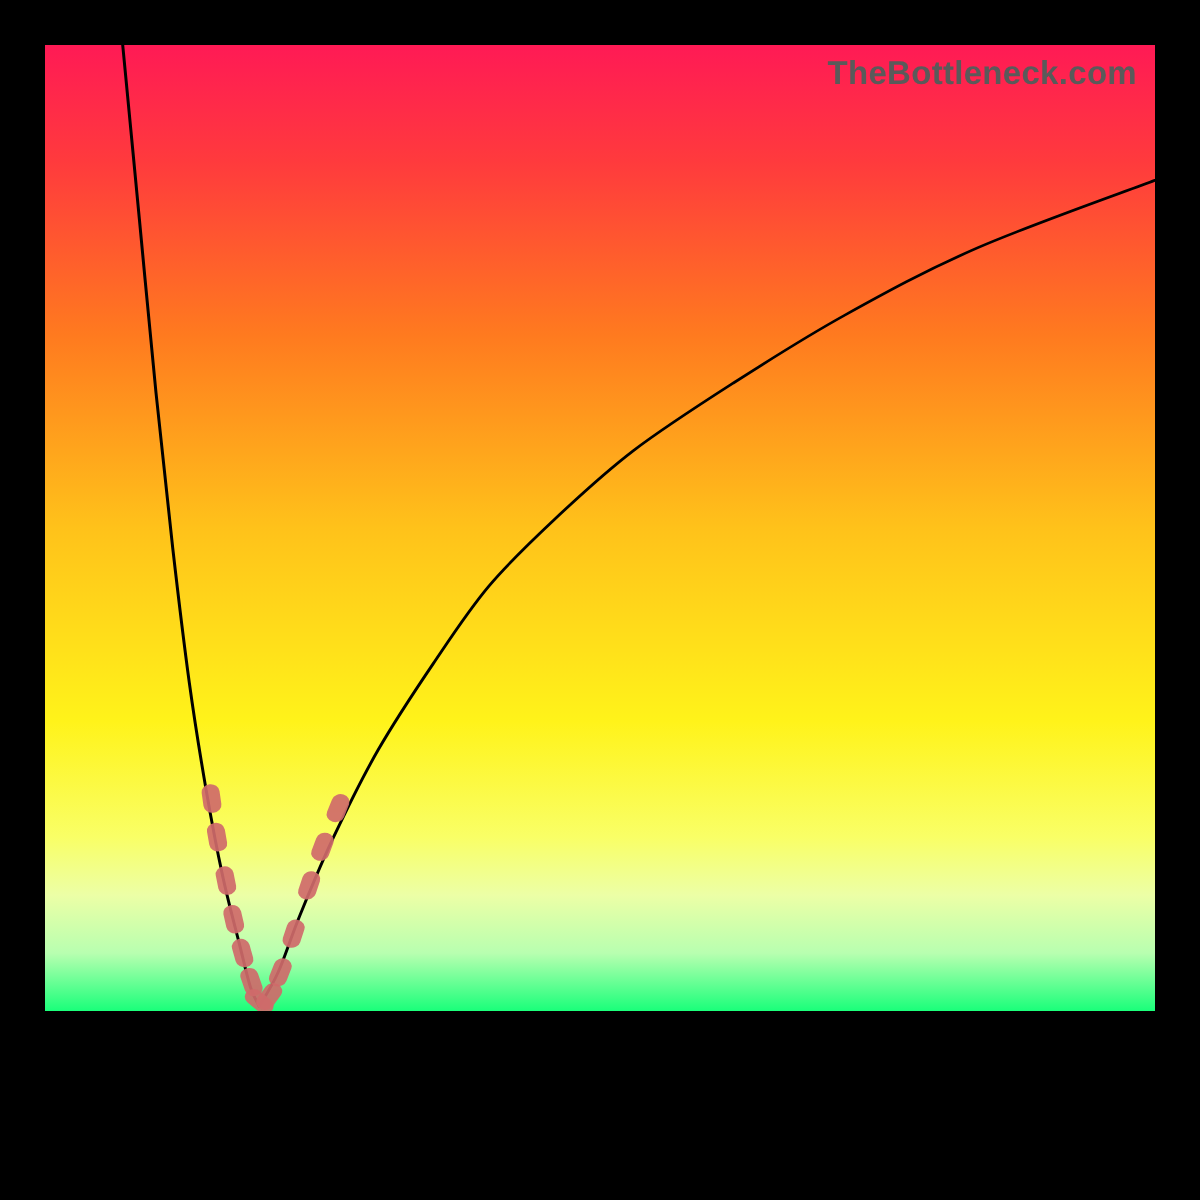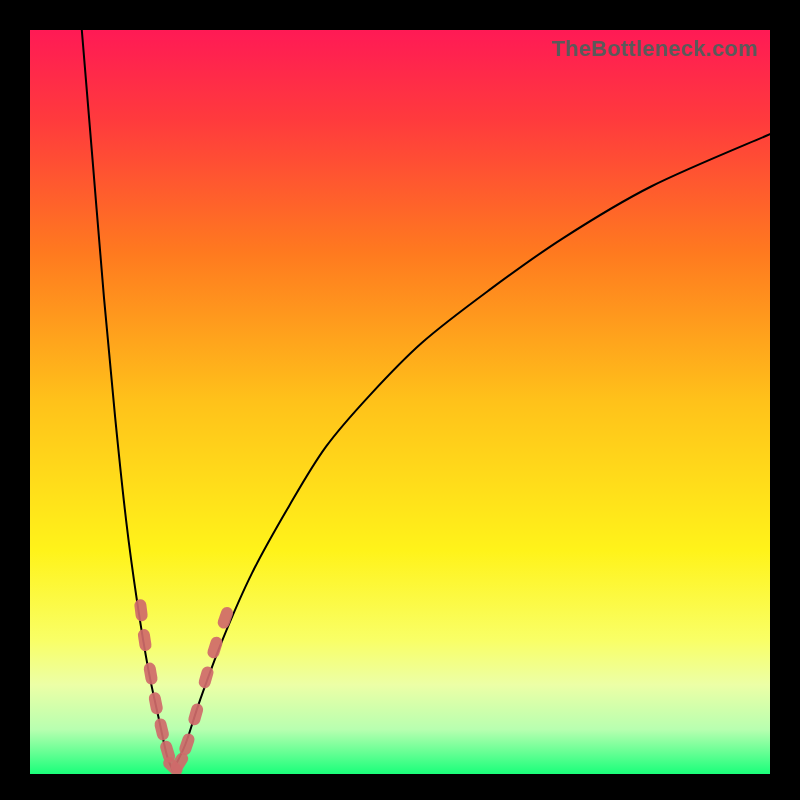--- a/index.html
+++ b/index.html
@@ -14,21 +14,21 @@
     position: relative;
     width: 800px;
     height: 800px;
     background: #000;
   }
   .plot-area {
     position: absolute;
     left: 30px;
     top: 30px;
     width: 740px;
-    height: 744px;
+    height: 644px;
     overflow: hidden;
   }
   .gradient-bg {
     position: absolute;
     left: 0;
     top: 0;
     width: 100%;
     height: 100%;
   }
   .watermark {

